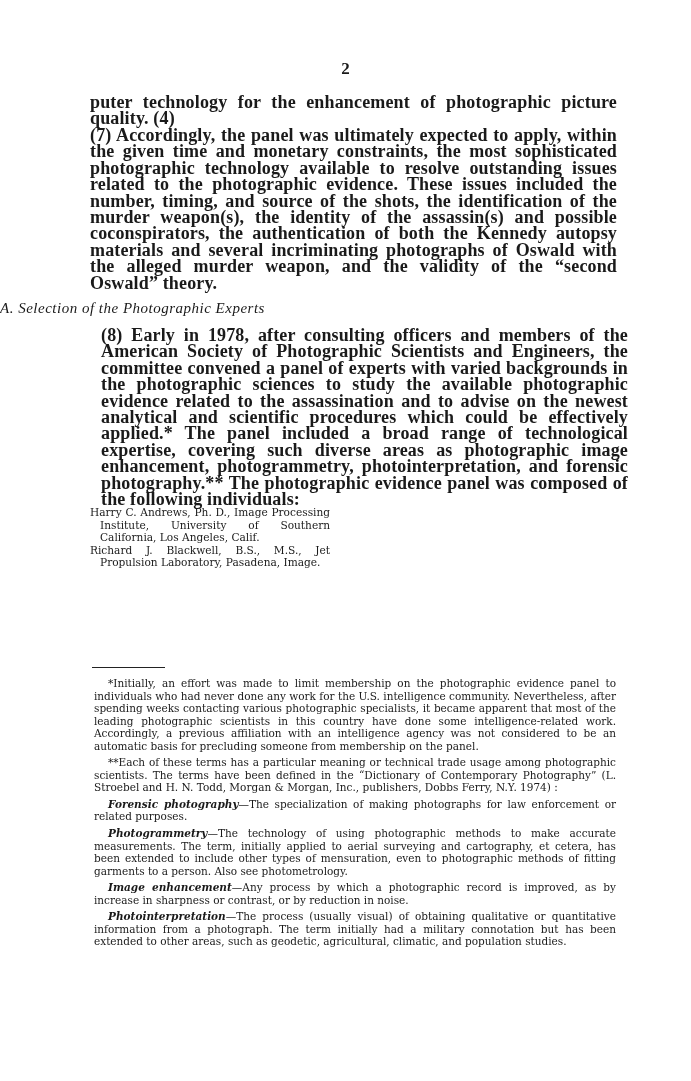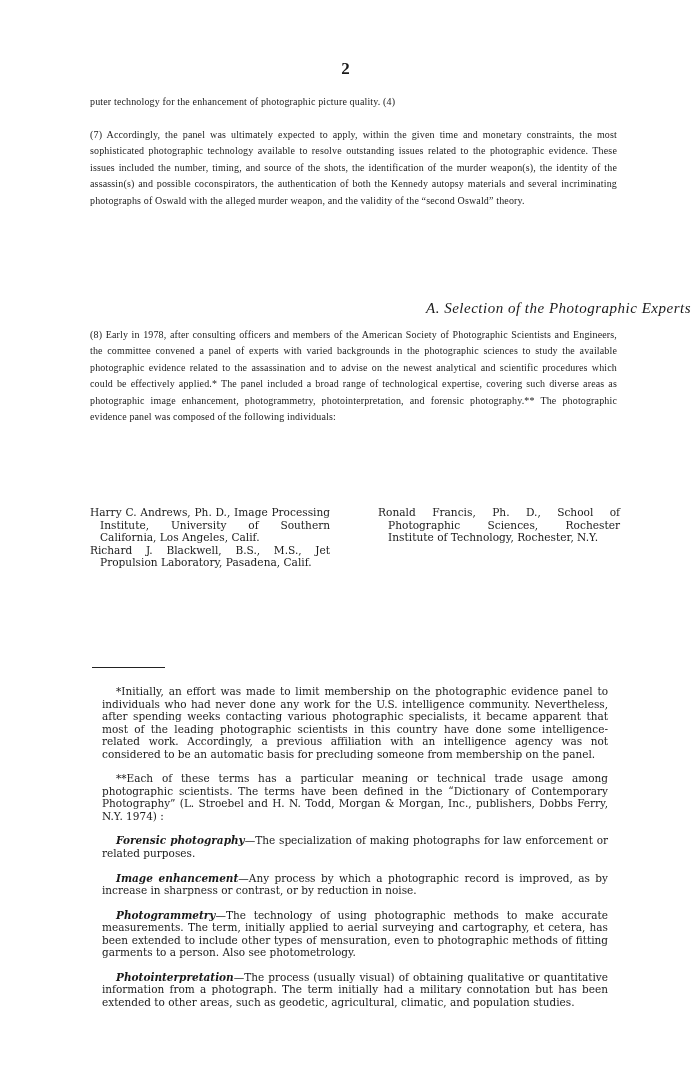--- a/index.html
+++ b/index.html
@@ -7,52 +7,52 @@
       width: 691px; height: 1081px; position: relative; overflow: hidden;
       color: #1a1a1a;
       font-family: "DejaVu Serif", "Liberation Serif", serif;
     }
     .page-number {
       position: absolute; top: 59px; left: 0; width: 691px; text-align: center;
       font-family: "Liberation Serif", serif; font-weight: bold; font-size: 17px;
     }
     .body-text {
       position: absolute; left: 90px; width: 527px;
-      font-family: "Liberation Serif", serif; font-size: 10px; line-height: 16.4px;
-      text-align: justify; letter-spacing: 0.15px;
+      font-family: "Liberation Serif", serif; font-size: 18px; line-height: 16.4px;
+      text-align: justify; letter-spacing: 0.15px; font-weight: bold;
     }
     .body-text p { margin: 0; }
     .p-cont { top: 94px; }
     .p7 { top: 127px; }
     .heading {
-      position: absolute; top: 300px; left: 0; width: 691px; text-align: right;
+      position: absolute; top: 300px; left: 0; width: 691px; text-align: left;
       font-family: "Liberation Serif", serif; font-style: italic; font-size: 15px;
       letter-spacing: 0.5px;
     }
-    .p8 { top: 327px; }
+    .p8 { top: 327px; margin-left: 11px; }
     .members {
       position: absolute; top: 506px; left: 90px; width: 530px;
       display: flex; justify-content: space-between;
       font-family: "DejaVu Serif", serif; font-size: 10.6px; line-height: 12.6px; gap: 48px;
     }
     .col { width: 260px; }
     .col-right { width: 262px; }
     .member {
       padding-left: 10px; text-indent: -10px; text-align: justify; margin-bottom: 0;
     }
     .col-right .member { margin-bottom: 4px; }
     .rule {
       position: absolute; top: 667px; left: 92px; width: 73px; height: 1px; background: #222;
     }
     .footnotes {
       position: absolute; top: 673px; left: 90px; width: 530px;
       font-family: "DejaVu Serif", serif; font-size: 10.5px; line-height: 12.55px;
       text-align: justify;
     }
-    .footnotes p { margin: 12px; text-indent: 14px; }
+    .footnotes p { margin: 4px; text-indent: 14px; }
     .term { font-style: italic; font-weight: bold; }
   </style>
 </head>
 <body>
 
 <div class="page-number">2</div>
 
 <div class="body-text p-cont">
   <p>puter technology for the enhancement of photographic picture quality. (4)</p>
 </div>
@@ -63,29 +63,28 @@
 
 <div class="heading">A. Selection of the Photographic Experts</div>
 
 <div class="body-text p8">
   <p>(8)  Early in 1978, after consulting officers and members of the American Society of Photographic Scientists and Engineers, the committee convened a panel of experts with varied backgrounds in the photographic sciences to study the available photographic evidence related to the assassination and to advise on the newest analytical and scientific procedures which could be effectively applied.* The panel included a broad range of technological expertise, covering such diverse areas as photographic image enhancement, photogrammetry, photointerpretation, and forensic photography.** The photographic evidence panel was composed of the following individuals:</p>
 </div>
 
 <div class="members">
   <div class="col">
     <div class="member">Harry C. Andrews, Ph. D., Image Processing Institute, University of Southern California, Los Angeles, Calif.</div>
-    <div class="member">Richard J. Blackwell, B.S., M.S., Jet Propulsion Laboratory, Pasadena, Calif.</div>
+    <div class="member">Richard J. Blackwell, B.S., M.S., Jet Propulsion Laboratory, Pasadena, Image.</div>
   </div>
   <div class="col col-right">
-    <div class="member">Ronald Francis, Ph. D., School of Photographic Sciences, Rochester Institute of Technology, Rochester, N.Y.</div>
   </div>
 </div>
 
 <div class="rule"></div>
 
 <div class="footnotes">
   <p>*Initially, an effort was made to limit membership on the photographic evidence panel to individuals who had never done any work for the U.S. intelligence community. Nevertheless, after spending weeks contacting various photographic specialists, it became apparent that most of the leading photographic scientists in this country have done some intelligence-related work. Accordingly, a previous affiliation with an intelligence agency was not considered to be an automatic basis for precluding someone from membership on the panel.</p>
   <p>**Each of these terms has a particular meaning or technical trade usage among photographic scientists. The terms have been defined in the “Dictionary of Contemporary Photography” (L. Stroebel and H. N. Todd, Morgan &amp; Morgan, Inc., publishers, Dobbs Ferry, N.Y. 1974) :</p>
   <p><span class="term">Forensic photography</span><span>—The specialization of making photographs for law enforcement or related purposes.</span></p>
+  <p><span class="term">Photogrammetry</span><span>—The technology of using photographic methods to make accurate measurements. The term, initially applied to aerial surveying and cartography, et cetera, has been extended to include other types of mensuration, even to photographic methods of fitting garments to a person. Also see photometrology.</span></p>
   <p><span class="term">Image enhancement</span><span>—Any process by which a photographic record is improved, as by increase in sharpness or contrast, or by reduction in noise.</span></p>
-  <p><span class="term">Photogrammetry</span><span>—The technology of using photographic methods to make accurate measurements. The term, initially applied to aerial surveying and cartography, et cetera, has been extended to include other types of mensuration, even to photographic methods of fitting garments to a person. Also see photometrology.</span></p>
   <p><span class="term">Photointerpretation</span><span>—The process (usually visual) of obtaining qualitative or quantitative information from a photograph. The term initially had a military connotation but has been extended to other areas, such as geodetic, agricultural, climatic, and population studies.</span></p>
 </div>
 
 </body></html>

